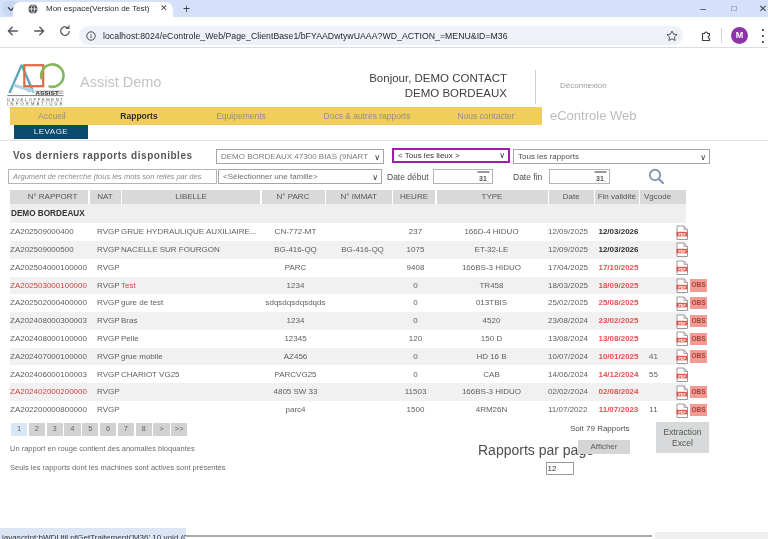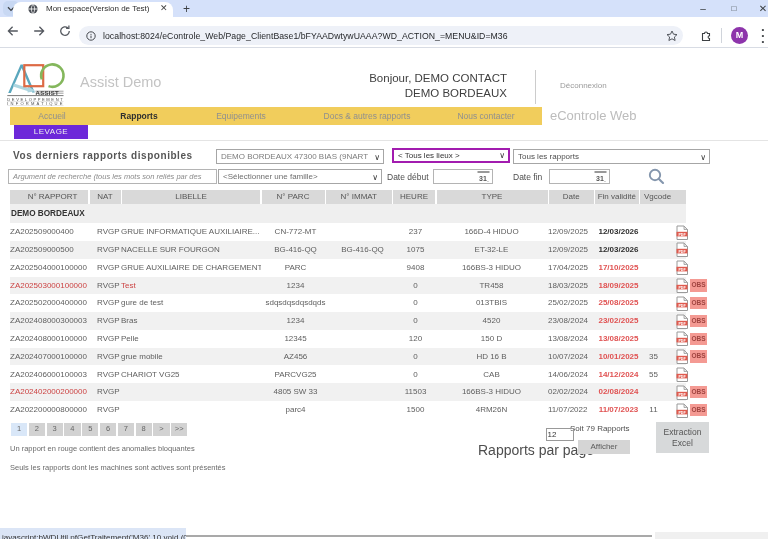--- a/index.html
+++ b/index.html
@@ -17,21 +17,21 @@
 #pill{position:absolute;left:79px;top:26px;width:604px;height:19px;background:#eef1f8;border-radius:10px}
 #url{position:absolute;left:103px;top:31px;font-size:8.7px;letter-spacing:.05px;color:#26282b;white-space:nowrap}
 
 #assistdemo{position:absolute;left:80px;top:74px;font-size:14.5px;color:#c3c3c3}
 #bonjour{position:absolute;right:261px;top:71px;font-size:11.5px;color:#3f3f3f;text-align:right;line-height:14.5px;white-space:nowrap}
 #vline{position:absolute;left:535px;top:70px;width:1px;height:34px;background:#ccc}
 #deconn{position:absolute;left:560px;top:81px;font-size:8px;color:#9b9b9b}
 #menubar{position:absolute;left:10px;top:107px;width:532px;height:17.5px;background:#f1cd5c}
 .mi{position:absolute;top:111px;font-size:8.5px;color:#8f8f8f;transform:translateX(-50%);white-space:nowrap}
 #econtrole{position:absolute;left:550px;top:108px;font-size:13px;color:#bcbcbc}
-#levage{position:absolute;left:14px;top:125px;width:74px;height:14px;background:#6d28d9;color:#eee;font-size:8px;text-align:center;line-height:14px;letter-spacing:.5px}
+#levage{position:absolute;left:14px;top:125px;width:74px;height:14px;background:#0c4a6e;color:#eee;font-size:8px;text-align:center;line-height:14px;letter-spacing:.5px}
 #hline{position:absolute;left:0;top:140px;width:768px;height:1px;background:#e4e4e4}
 
 #pagetitle{position:absolute;left:13px;top:150px;font-size:10px;font-weight:bold;color:#565656;letter-spacing:.55px}
 .sel{position:absolute;height:15px;border:1px solid #a6a6a6;background:#fff;font-size:8px;color:#7c7c7c;line-height:13px;padding-left:4px;white-space:nowrap;overflow:hidden}
 .sel .ar{position:absolute;right:3px;top:1px;font-size:8px;color:#333}
 .inp{position:absolute;height:15px;border:1px solid #b4b4b4;background:#fff;font-size:7.5px;color:#8a8a8a;line-height:13px;padding-left:4px;white-space:nowrap;overflow:hidden}
 .lab{position:absolute;font-size:8.5px;color:#4e4e4e}
 
 #thead{position:absolute;left:10px;top:190px;width:676px;height:13.5px;background:#fff}
 .th{position:absolute;top:190px;height:13.5px;background:#d9d9d9;font-size:8px;color:#555;text-align:center;line-height:13.5px}
@@ -52,21 +52,21 @@
 .vg{left:629px;width:29px;text-align:center}
 .red{color:#cc4444}
 .pdfic{position:absolute;left:676px}
 .obs{position:absolute;left:690px;width:17px;height:12.5px;background:#f49a93;color:#a04440;font-size:6.5px;font-weight:bold;text-align:center;line-height:12.5px}
 
 .pbtn{position:absolute;top:423px;width:16.3px;height:12.5px;background:#d2d2d2;color:#666;font-size:7.5px;text-align:center;line-height:12.5px}
 .pbtn.act{background:#d9e7f8}
 .note{position:absolute;left:10px;font-size:7.5px;color:#6b6b6b}
 #soit{position:absolute;left:570px;top:424px;font-size:8px;color:#4e4e4e}
 #rpp{position:absolute;left:478px;top:442px;font-size:14px;color:#4e4e4e}
-#rppinp{position:absolute;left:546px;top:428px;width:28px;height:13px;border:1px solid #999;font-size:8px;color:#333;text-align:center;line-height:12px;padding-right:16px}
+#rppinp{position:absolute;left:546px;top:462px;width:28px;height:13px;border:1px solid #999;font-size:8px;color:#333;text-align:center;line-height:12px;padding-right:16px}
 #afficher{position:absolute;left:578px;top:440px;width:52px;height:13.5px;background:#d5d5d5;color:#5a5a5a;font-size:8px;text-align:center;line-height:13.5px}
 #extract{position:absolute;left:656px;top:422px;width:53px;height:31px;background:#d7d9da;color:#555;font-size:8.5px;text-align:center;line-height:11px;padding-top:5px}
 #status{position:absolute;left:0;top:528px;width:186px;height:11px;background:#dbe5f6;font-size:8.1px;color:#333;white-space:nowrap;overflow:hidden;padding-left:2px;line-height:19px}
 #bline{position:absolute;left:186px;top:535px;width:466px;height:2px;background:#a9a9a9}
 #bgray{position:absolute;left:655px;top:532px;width:113px;height:7px;background:#f0f0f0}
 </style></head><body>
 
 <div id="tabbar"></div>
 <div id="chev"></div>
 <svg class="abs" style="left:7px;top:6px" width="8" height="6" viewBox="0 0 8 6">
@@ -169,21 +169,21 @@
 <div class="th" style="left:326px;width:65.5px">N° IMMAT</div>
 <div class="th" style="left:393px;width:42px">HEURE</div>
 <div class="th" style="left:436.5px;width:111px">TYPE</div>
 <div class="th" style="left:549px;width:44.5px">Date</div>
 <div class="th" style="left:595px;width:43.5px">Fin validité</div>
 <div class="th" style="left:640px;width:46px;text-align:left;padding-left:4px">Vgcode</div>
 <div id="grouprow">DEMO BORDEAUX</div>
 <div class="row" style="top:223.1px">
     <span class="c id">ZA202509000400</span>
     <span class="c nat">RVGP</span>
-    <span class="c lib">GRUE INFORMATIQUE AUXILIAIRE...</span>
+    <span class="c lib">GRUE HYDRAULIQUE AUXILIAIRE...</span>
     <span class="c parc">CN-772-MT</span>
     <span class="c heure">237</span>
     <span class="c typ">166D-4 HIDUO</span>
     <span class="c date">12/09/2025</span>
     <span class="c fin">12/03/2026</span>
   </div>
 <svg class="pdfic" style="top:224.6px" width="12" height="15" viewBox="0 0 12 15">
     <path d="M1 1 h7 l3.5 3.5 v10 h-10.5 z" fill="#fff" stroke="#9a9a9a" stroke-width="1"></path>
     <path d="M8 1 v3.5 h3.5 z" fill="#e8e8e8" stroke="#9a9a9a" stroke-width="0.8"></path>
     <rect x="0.5" y="6.8" width="11" height="4.6" fill="#e05a4e"></rect>
@@ -202,21 +202,20 @@
   </div>
 <svg class="pdfic" style="top:242.4px" width="12" height="15" viewBox="0 0 12 15">
     <path d="M1 1 h7 l3.5 3.5 v10 h-10.5 z" fill="#fff" stroke="#9a9a9a" stroke-width="1"></path>
     <path d="M8 1 v3.5 h3.5 z" fill="#e8e8e8" stroke="#9a9a9a" stroke-width="0.8"></path>
     <rect x="0.5" y="6.8" width="11" height="4.6" fill="#e05a4e"></rect>
     <text x="6" y="10.6" font-size="3.6" fill="#fff" text-anchor="middle" font-family="Liberation Sans,sans-serif" font-weight="bold">PDF</text>
   </svg>
 <div class="row" style="top:258.7px">
     <span class="c id">ZA202504000100000</span>
     <span class="c nat">RVGP</span>
-    <span class="c lib">GRUE AUXILIAIRE DE CHARGEMENT</span>
     <span class="c parc">PARC</span>
     <span class="c heure">9408</span>
     <span class="c typ">166BS-3 HIDUO</span>
     <span class="c date">17/04/2025</span>
     <span class="c fin fr">17/10/2025</span>
   </div>
 <svg class="pdfic" style="top:260.2px" width="12" height="15" viewBox="0 0 12 15">
     <path d="M1 1 h7 l3.5 3.5 v10 h-10.5 z" fill="#fff" stroke="#9a9a9a" stroke-width="1"></path>
     <path d="M8 1 v3.5 h3.5 z" fill="#e8e8e8" stroke="#9a9a9a" stroke-width="0.8"></path>
     <rect x="0.5" y="6.8" width="11" height="4.6" fill="#e05a4e"></rect>
@@ -292,21 +291,21 @@
 <div class="obs" style="top:332.5px">OBS</div>
 <div class="row g" style="top:347.7px">
     <span class="c id">ZA202407000100000</span>
     <span class="c nat">RVGP</span>
     <span class="c lib">grue mobile</span>
     <span class="c parc">AZ456</span>
     <span class="c heure">0</span>
     <span class="c typ">HD 16 B</span>
     <span class="c date">10/07/2024</span>
     <span class="c fin fr">10/01/2025</span>
-    <span class="c vg">35</span>
+    <span class="c vg">41</span>
   </div>
 <svg class="pdfic" style="top:349.2px" width="12" height="15" viewBox="0 0 12 15">
     <path d="M1 1 h7 l3.5 3.5 v10 h-10.5 z" fill="#fff" stroke="#9a9a9a" stroke-width="1"></path>
     <path d="M8 1 v3.5 h3.5 z" fill="#e8e8e8" stroke="#9a9a9a" stroke-width="0.8"></path>
     <rect x="0.5" y="6.8" width="11" height="4.6" fill="#e05a4e"></rect>
     <text x="6" y="10.6" font-size="3.6" fill="#fff" text-anchor="middle" font-family="Liberation Sans,sans-serif" font-weight="bold">PDF</text>
   </svg>
 <div class="obs" style="top:350.3px">OBS</div>
 <div class="row" style="top:365.5px">
     <span class="c id">ZA202406000100003</span>

